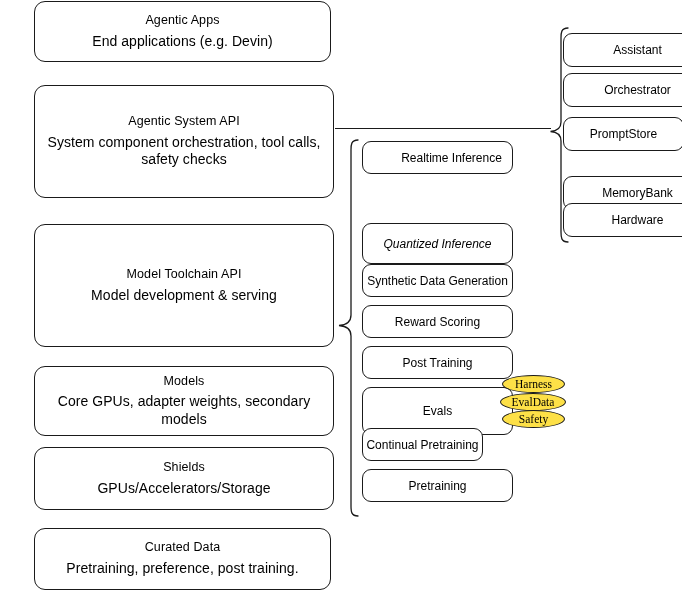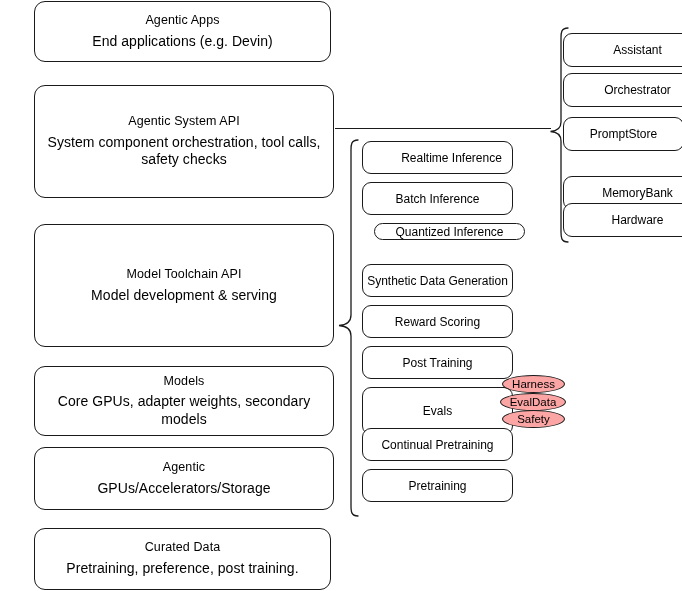--- a/index.html
+++ b/index.html
@@ -61,28 +61,29 @@
     color: #000;
     white-space: nowrap;
   }
 
   
   .pill {
     position: absolute;
     box-sizing: border-box;
     border: 1px solid #1a1a1a;
     border-radius: 50%/50%;
-    background: #fca5a5;
+    background: #fde047;
     display: flex;
     align-items: center;
     justify-content: center;
     font-size: 11.5px;
     color: #000;
     white-space: nowrap;
     z-index: 5;
+    font-family: Liberation Serif, serif;
   }
 
   
   .connector {
     position: absolute;
     background: #1a1a1a;
     height: 1px;
   }
 
   
@@ -111,52 +112,51 @@
     <div class="layer-title">Model Toolchain API</div>
     <div class="layer-sub">Model development &amp; serving</div>
   </div>
 
   <div class="box" style="left:2px; top:366px; width:300px; height:70px;">
     <div class="layer-title">Models</div>
     <div class="layer-sub">Core GPUs, adapter weights, secondary models</div>
   </div>
 
   <div class="box" style="left:2px; top:447px; width:300px; height:63px;">
-    <div class="layer-title">Agentic</div>
+    <div class="layer-title">Shields</div>
     <div class="layer-sub">GPUs/Accelerators/Storage</div>
   </div>
 
   <div class="box" style="left:2px; top:528px; width:297px; height:62px;">
     <div class="layer-title">Curated Data</div>
     <div class="layer-sub">Pretraining, preference, post training.</div>
   </div>
 
   <div class="connector" style="left:303px; top:128px; width:216px;"></div>
 
   <div class="brace" style="left:305px; top:139px; width:22px; height:378px;">
     <svg width="22" height="378" viewBox="0 0 22 378" fill="none" xmlns="http://www.w3.org/2000/svg">
       <path d="M21 1 C14 1 14 6 14 11 L14 176 C14 183 9 186 2 186.5 C9 187 14 190 14 197 L14 367 C14 372 14 377 21 377" stroke="#1a1a1a" stroke-width="1.3" fill="none" stroke-linecap="round"></path>
     </svg>
   </div>
 
   <div class="chip" style="left:330px; top:141px; width:151px; height:33px;padding-left:28px;">Realtime Inference</div>
 
-  <div class="chip" style="left:330px; top:182px; width:151px; height:33px;">Batch Inference</div>
 
-  <div class="chip" style="left:342px; top:223px; width:151px; height:17px;">Quantized Inference</div>
+  <div class="chip" style="left:330px; top:223px; width:151px; height:41px;font-style:italic;">Quantized Inference</div>
 
   <div class="chip" style="left:330px; top:264px; width:151px; height:33px;">Synthetic Data Generation</div>
 
   <div class="chip" style="left:330px; top:346px; width:151px; height:33px;">Post Training</div>
 
   <div class="chip" style="left:330px; top:305px; width:151px; height:33px;">Reward Scoring</div>
 
   <div class="chip" style="left:330px; top:387px; width:151px; height:48px;">Evals</div>
 
-  <div class="chip" style="left:330px; top:428px; width:151px; height:33px;">Continual Pretraining</div>
+  <div class="chip" style="left:330px; top:428px; width:121px; height:33px;">Continual Pretraining</div>
 
   <div class="chip" style="left:330px; top:469px; width:151px; height:33px;">Pretraining</div>
 
   <div class="pill" style="left:470px; top:375px; width:63px; height:18px;">Harness</div>
 
   <div class="pill" style="left:468px; top:393px; width:66px; height:18px;">EvalData</div>
 
   <div class="pill" style="left:470px; top:410px; width:63px; height:18px;">Safety</div>
 
   <div class="brace" style="left:517px; top:27px; width:20px; height:216px;">

